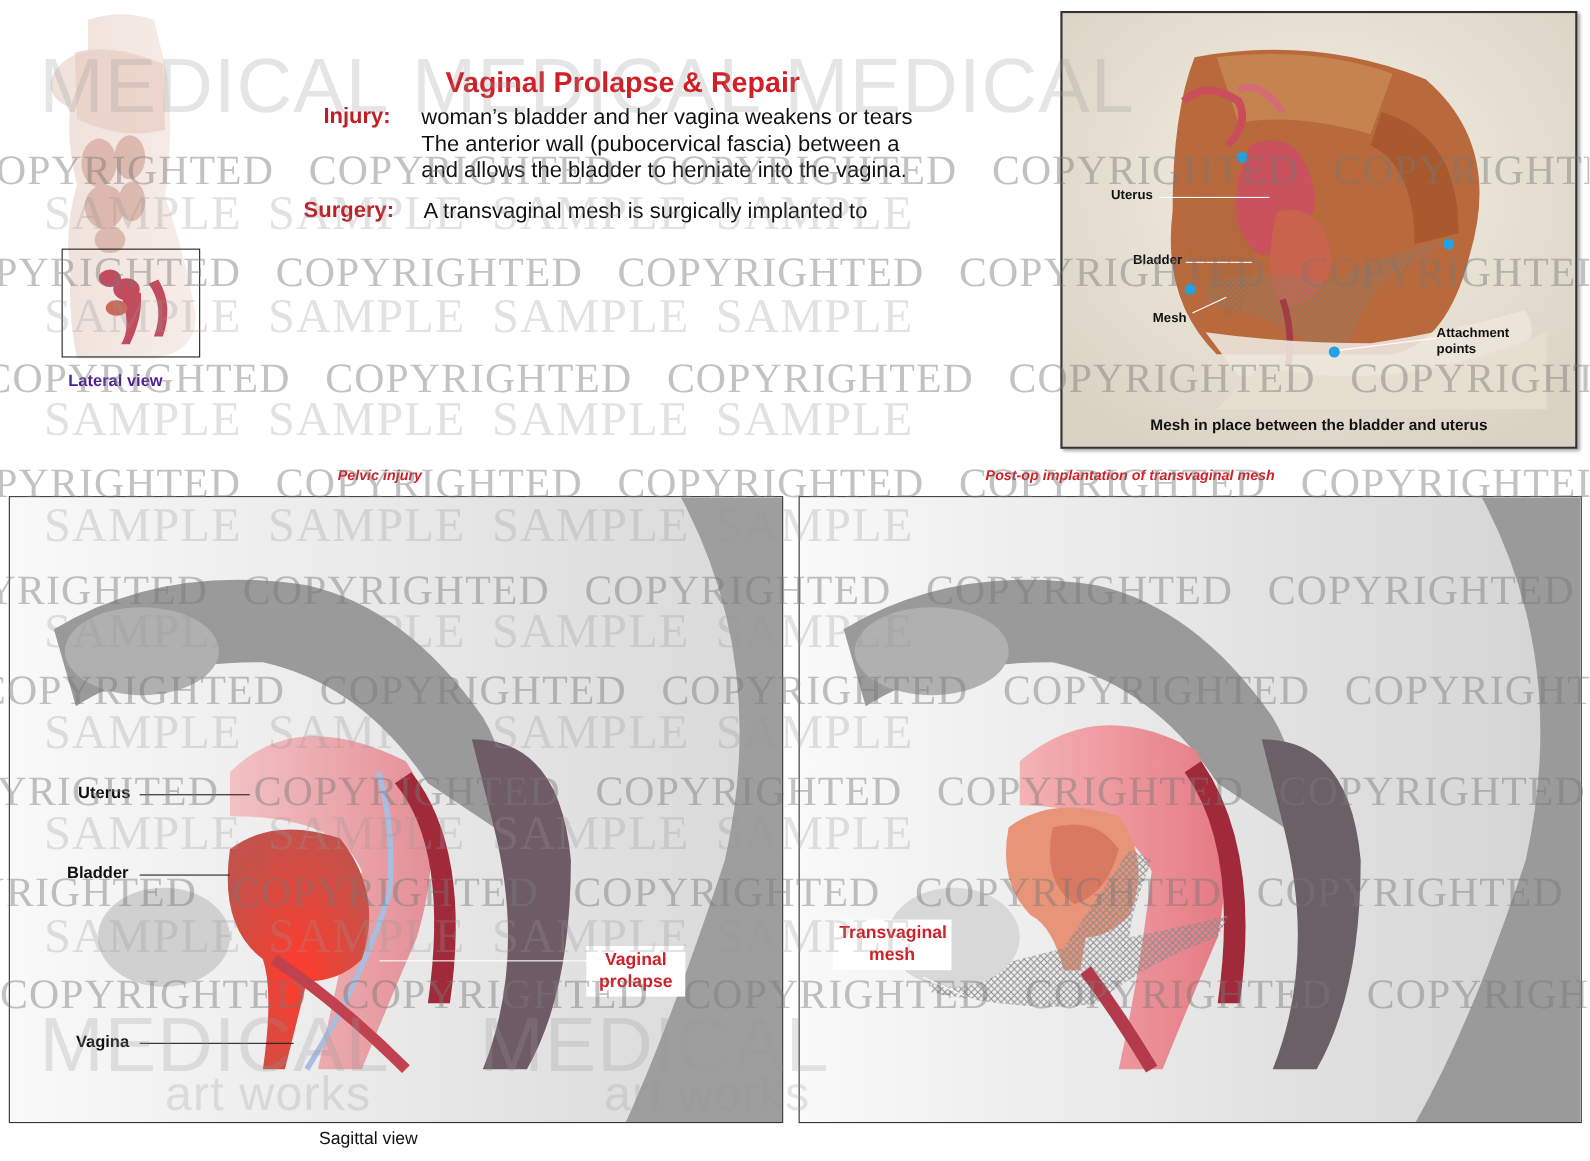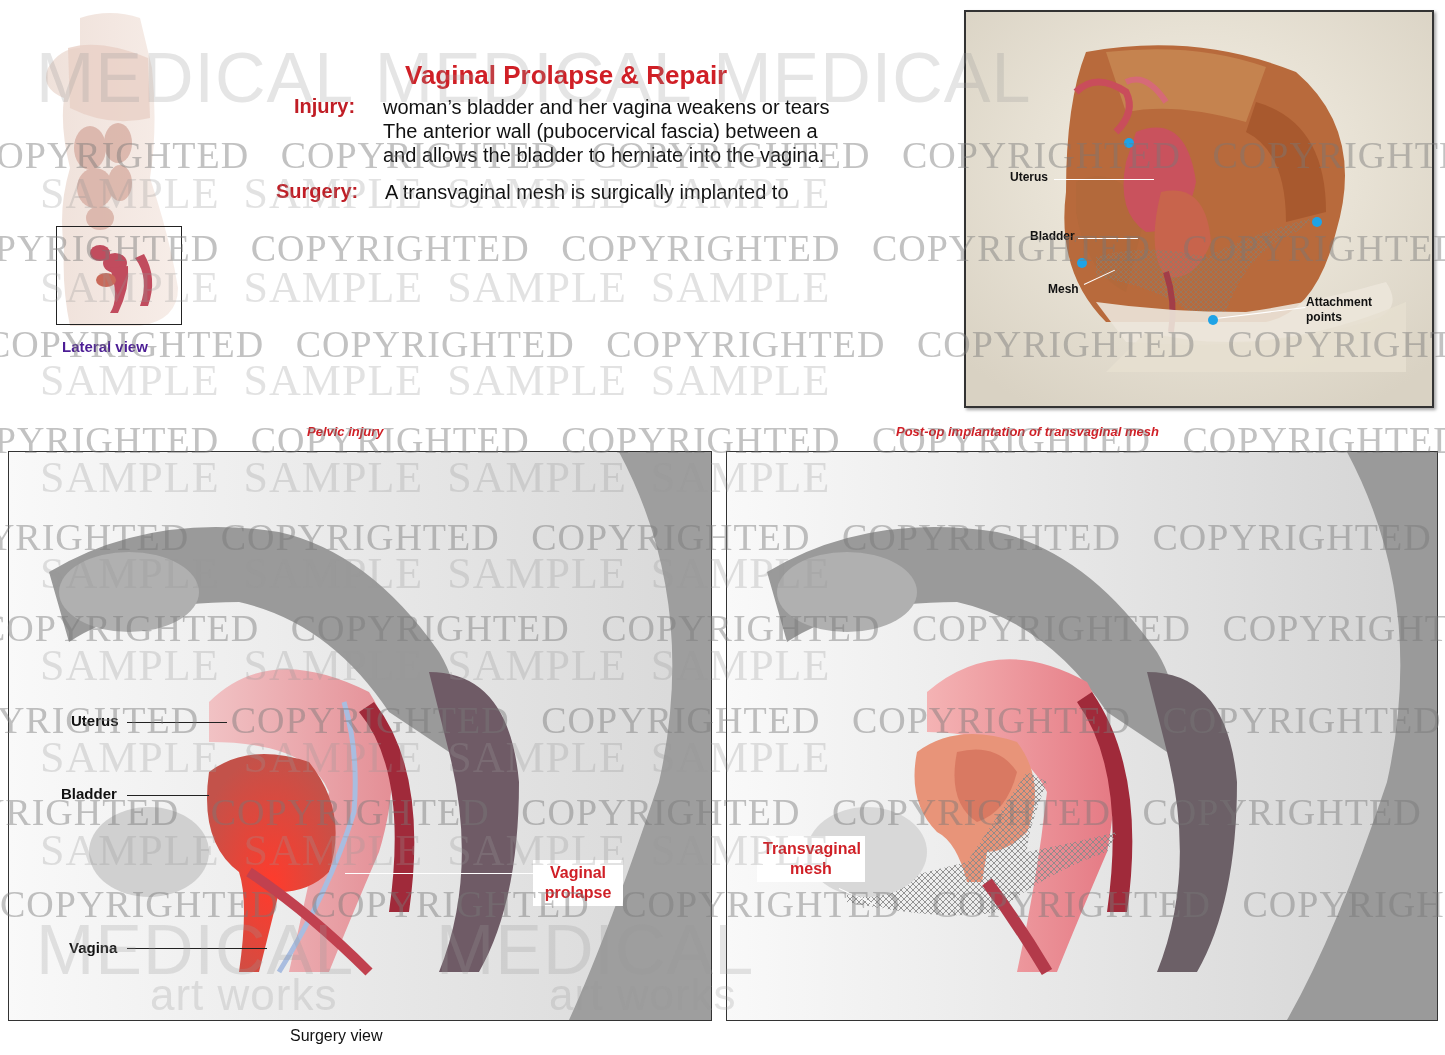--- a/index.html
+++ b/index.html
@@ -120,20 +120,21 @@
   <div class="abs inset-lbl" style="left:340px;top:283px;text-align:left;line-height:15px;">
     <div>Attachment</div>
     <div>points</div>
   </div>
   <div class="abs leader" style="left:250px;top:306px;width:90px;background:#fff;transform:rotate(-7deg);transform-origin:left;"></div>
 
   <div class="abs dot" style="left:158px;top:126px;"></div>
   <div class="abs dot" style="left:111px;top:246px;"></div>
   <div class="abs dot" style="left:346px;top:205px;"></div>
   <div class="abs dot" style="left:242px;top:303px;"></div>
+  <div class="abs inset-cap">Mesh in place between the bladder and uterus</div>
 </div>
 
 <div class="abs ptitle" style="left:307px;top:424px;">Pelvic injury</div>
 <div class="abs ptitle" style="left:896px;top:424px;">Post-op implantation of transvaginal mesh</div>
 
 <div class="abs panel" style="left:8px;width:702px;">
   <svg width="702" height="568" viewBox="0 0 702 568">
     <defs>
       <linearGradient id="gbg" x1="0" x2="1">
           <stop offset="0" stop-color="#f9f9f9"></stop>
@@ -165,21 +166,21 @@
   <div class="abs p-lbl" style="left:52px;top:333px;">Bladder</div>
   <div class="abs leader" style="left:118px;top:343px;width:82px;"></div>
   <div class="abs p-lbl" style="left:60px;top:487px;">Vagina</div>
   <div class="abs leader" style="left:118px;top:496px;width:140px;"></div>
   <div class="abs leader white" style="left:336px;top:421px;width:190px;"></div>
   <div class="abs callout" style="left:524px;top:408px;width:78px;">
     <div>Vaginal</div>
     <div>prolapse</div>
   </div>
 </div>
-<div class="abs sag-cap">Surgery view</div>
+<div class="abs sag-cap">Sagittal view</div>
 
 <div class="abs panel" style="left:726px;width:710px;">
   <svg width="710" height="568" viewBox="0 0 710 568">
     <defs>
       <linearGradient id="gbg2" x1="0" x2="1">
           <stop offset="0" stop-color="#f9f9f9"></stop>
           <stop offset="1" stop-color="#d3d3d3"></stop>
         </linearGradient>
       <linearGradient id="gut2" x1="0" x2="1">
           <stop offset="0" stop-color="#f4b3b4"></stop>

